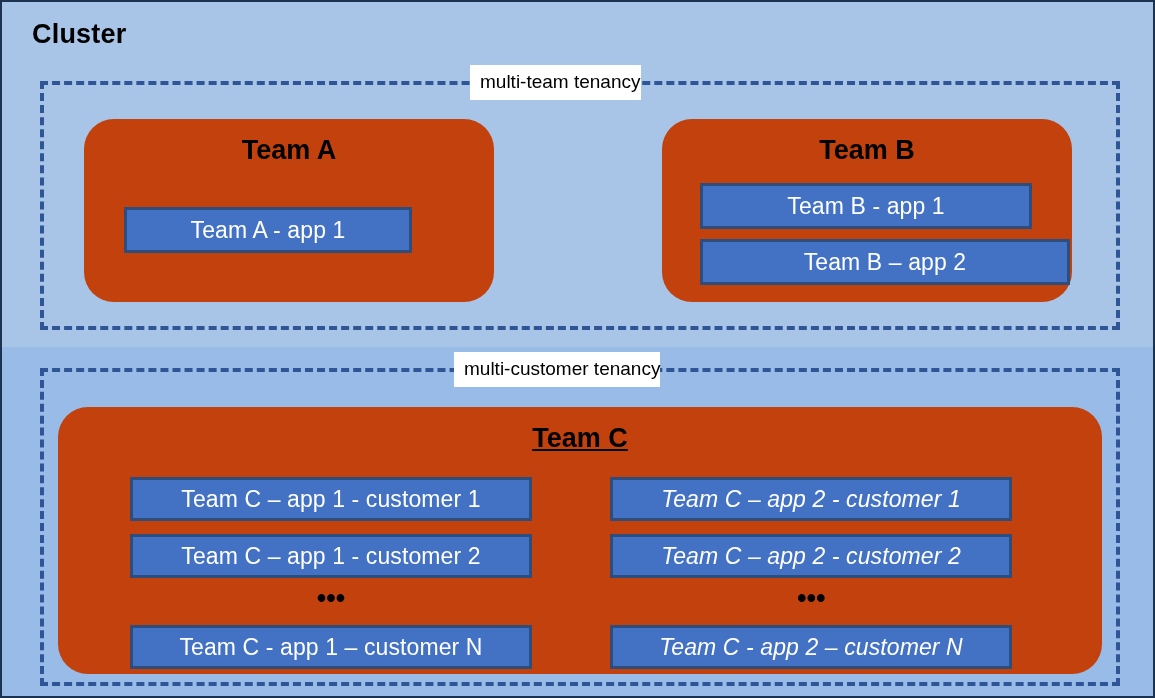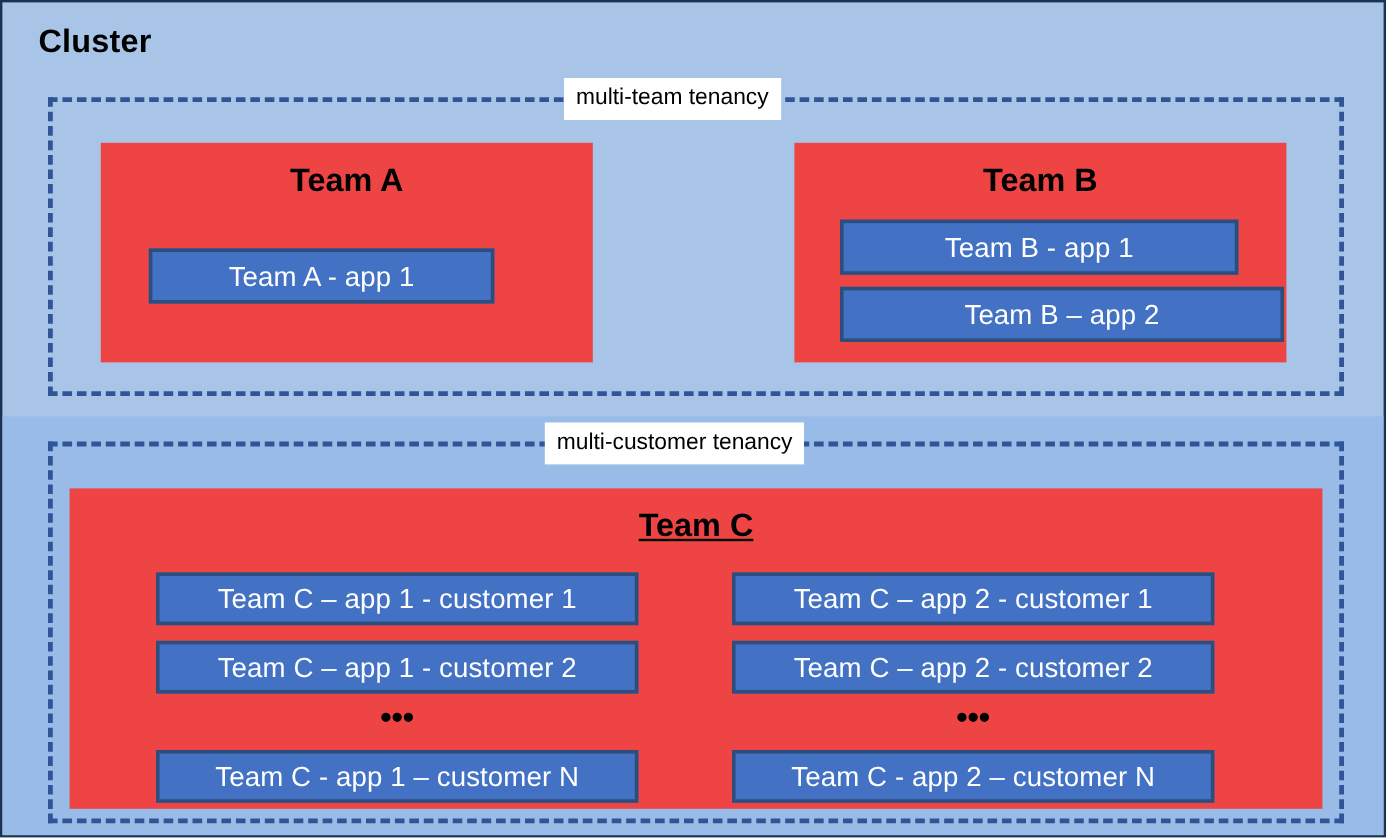--- a/index.html
+++ b/index.html
@@ -65,38 +65,39 @@
     width: 1080px;
     height: 318px;
   }
 
   .tenancy-label {
     position: absolute;
     background: #ffffff;
     color: #000000;
     font-size: 19px;
     line-height: 30px;
-    padding: 2px 10px 3px 10px;
+    padding: 2px 0 3px 10px;
     white-space: nowrap;
     text-align: center;
   }
   #label-multi-team {
     left: 468px;
     top: 63px;
   }
   #label-multi-customer {
     left: 452px;
     top: 350px;
   }
 
   
   .team-box {
     position: absolute;
     box-sizing: border-box;
-    background: #ef4444;
+    background: #c2410c;
+    border-radius: 30px;
   }
   #team-a-box { left: 82px;  top: 117px; width: 410px; height: 183px; }
   #team-b-box { left: 660px; top: 117px; width: 410px; height: 183px; }
   #team-c-box { left: 56px;  top: 405px; width: 1044px; height: 267px; }
 
   .team-title {
     position: absolute;
     left: 0;
     right: 0;
     text-align: center;
@@ -132,21 +133,21 @@
   #team-b-app-2 { left: 38px; top: 120px; width: 370px; height: 46px; }
 
   
   .team-c-col {
     position: absolute;
     top: 60px;
     width: 402px;
     margin-top: 10px;
   }
   #team-c-col-1 { left: 72px; }
-  #team-c-col-2 { left: 552px; }
+  #team-c-col-2 { left: 552px; font-style: italic; }
 
   .team-c-col .app-chip {
     position: relative;
     left: auto;
     top: auto;
     width: 402px;
     height: 44px;
     margin-bottom: 13px;
   }
   .team-c-col .app-chip:last-child { margin-bottom: 0; }

